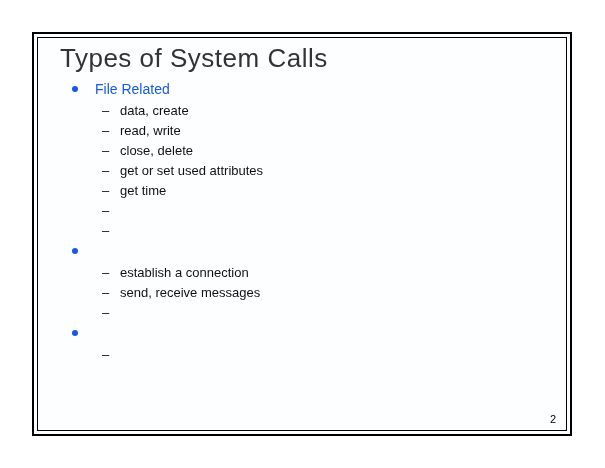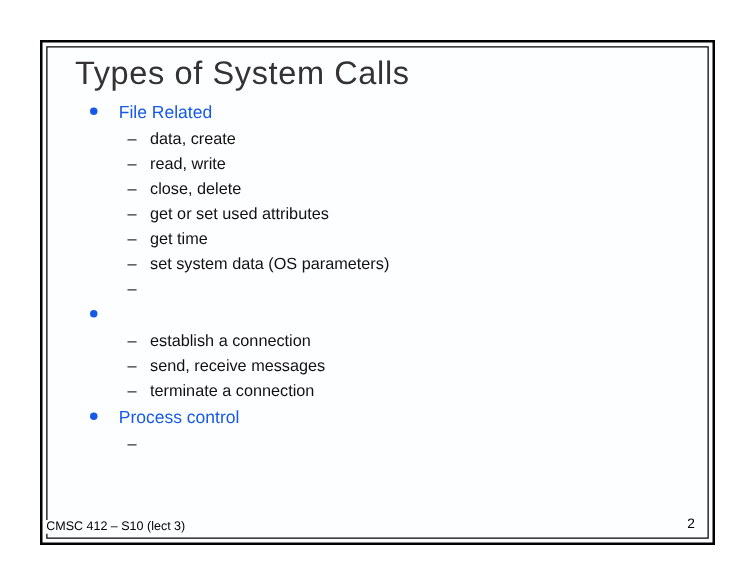--- a/index.html
+++ b/index.html
@@ -74,52 +74,48 @@
       </div>
     </div>
 
     <div>
       <div class="sub-row">
         <span class="dash">–</span>
         <span>get time</span>
       </div>
       <div class="sub-row">
         <span class="dash">–</span>
-        <span>set system data (OS parameters)</span>
       </div>
       <div class="sub-row">
         <span class="dash">–</span>
       </div>
     </div>
 
     <div>
       <div class="heading-row">
         <span class="bullet"></span>
       </div>
       <div class="sub-row">
         <span class="dash">–</span>
         <span>establish a connection</span>
       </div>
       <div class="sub-row">
         <span class="dash">–</span>
         <span>send, receive messages</span>
       </div>
       <div class="sub-row">
         <span class="dash">–</span>
-        <span>terminate a connection</span>
       </div>
     </div>
 
     <div>
       <div class="heading-row">
         <span class="bullet"></span>
-        <span class="heading">Process control</span>
       </div>
       <div class="sub-row">
         <span class="dash">–</span>
       </div>
     </div>
 
   </div>
 
-  <div class="footer">CMSC 412 – S10  (lect 3)</div>
   <div class="page-num">2</div>
 </div>
 
 </body></html>

